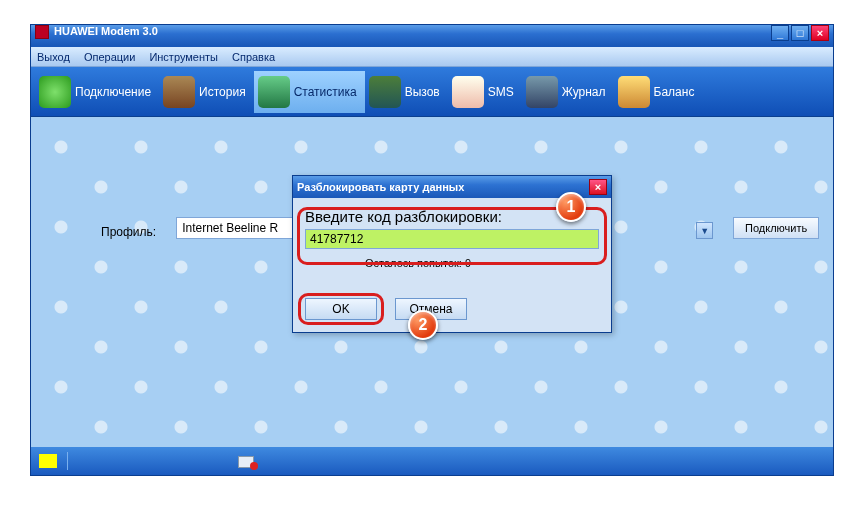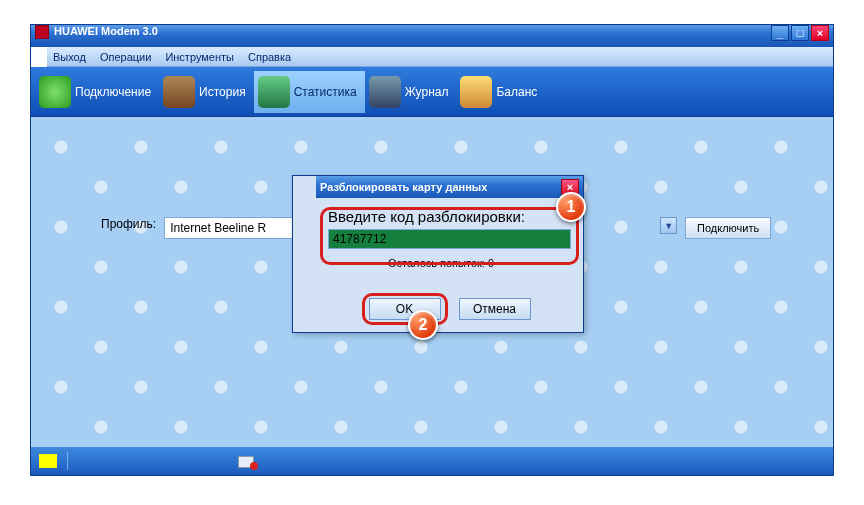--- a/index.html
+++ b/index.html
@@ -41,21 +41,20 @@
     cursor: pointer;
   }
   .win-btn.close { background: linear-gradient(#f47,#d02); border-color:#a01; }
   .menubar {
     height: 20px;
     background: linear-gradient(#d9ecff,#a9c9f0);
     display: flex; align-items: center;
     padding: 0 6px; gap: 14px;
     color: #05296e;
     border-bottom: 1px solid #7fa6d8;
-    margin-left: 16px;
   }
   .menubar span { cursor: pointer; }
   .toolbar {
     height: 50px;
     background: linear-gradient(#2f7bdd,#0f4eb5);
     display: flex; align-items: center;
     padding: 0 4px;
     border-bottom: 1px solid #0b3f8f;
   }
   .tool {
@@ -92,21 +91,21 @@
     position: absolute; inset: 0;
     background:
       radial-gradient(circle at 30px 30px,#d7e9f9 6px,transparent 7px),
       radial-gradient(circle at 70px 70px,#d7e9f9 6px,transparent 7px),
       #a3cdf3;
     background-size: 80px 80px;
     opacity: .95;
   }
   .profile-row {
     position: absolute; left: 70px; top: 100px;
-    display: flex; align-items: flex-start; gap: 8px;
+    display: flex; align-items: flex-end; gap: 20px;
     color: #000;
     font-size: 12px;
   }
   .profile-select {
     width: 300px; height: 22px;
     border: 1px solid #7fa6d8;
     background: #fff;
     display: flex; align-items: center; justify-content: space-between;
     padding: 0 2px 0 5px;
     font-size: 12px;
@@ -137,25 +136,24 @@
   .status-ico { width:18px; height:14px; }
   .status-ico.t { background:#ff0; }
   .status-ico.d { position:relative; }
   .status-ico.d::before{content:"";position:absolute;width:14px;height:10px;background:#e7eef7;border:1px solid #89a;left:0;top:2px;}
   .status-ico.d::after{content:"";position:absolute;width:8px;height:8px;background:#d22;border-radius:50%;right:-2px;bottom:-2px;}
 
   
   .dialog {
     position: absolute;
     left: 292px; top: 175px;
-    width: 292px;
+    width: 320px;
     border: 1px solid #0a3d8f;
     background: #d3e3f5;
     box-shadow: 2px 2px 6px rgba(0,0,0,.25);
-    padding-left: 23px;
   }
   .dlg-title {
     height: 22px;
     background: linear-gradient(#5a9de8,#2d72d2 40%,#1a58b8);
     display: flex; align-items: center;
     color: #fff; font-weight: bold;
     padding: 0 4px;
     font-size: 11px;
   }
   .dlg-title .t { flex:1; }
@@ -165,30 +163,30 @@
     border: 1px solid #901;
     color:#fff; font-weight:bold;
     display:flex;align-items:center;justify-content:center;
     cursor:pointer;
   }
   .dlg-body { padding: 10px 12px 12px; }
   .dlg-label { font-size:15px; margin-bottom:4px; }
   .code-input {
     width: 100%; height: 20px;
     border: 1px solid #7fa6d8;
-    background:#15803d;
+    background:#bef264;
     font-size:12px;
     padding: 0 4px;
     color:#000;
   }
   .input-wrap { position:relative; }
   .red-ring1 { position:absolute; left:-8px; top:-22px; right:-8px; height:58px;
     border:3px solid #d91e1e; border-radius:10px; pointer-events:none; }
   .attempts { margin: 8px 0 12px 60px; font-size:11px; }
-  .dlg-btns { display:flex; justify-content:center; gap:18px;margin-top:29px; }
+  .dlg-btns { display:flex; justify-content:flex-start; gap:18px;margin-top:29px; }
   .dlg-btn {
     width: 72px; height: 22px;
     border: 1px solid #6b97cf;
     background: linear-gradient(#eef6ff,#c6dbf3);
     font-size: 12px; cursor: pointer;
   }
   .ok-wrap { position:relative; }
   .red-ring2 { position:absolute; left:-7px; top:-5px; width:86px; height:32px;
     border:3px solid #d91e1e; border-radius:10px; pointer-events:none; }
 
@@ -231,20 +229,28 @@
       <span class="tool-icon ti-conn"></span>
       <span>Подключение</span>
     </div>
     <div class="tool">
       <span class="tool-icon ti-hist"></span>
       <span>История</span>
     </div>
     <div class="tool active">
       <span class="tool-icon ti-stat"></span>
       <span>Статистика</span>
+    </div>
+    <div class="tool">
+      <span class="tool-icon ti-call"></span>
+      <span>Вызов</span>
+    </div>
+    <div class="tool">
+      <span class="tool-icon ti-sms"></span>
+      <span>SMS</span>
     </div>
     <div class="tool">
       <span class="tool-icon ti-jour"></span>
       <span>Журнал</span>
     </div>
     <div class="tool">
       <span class="tool-icon ti-bal"></span>
       <span>Баланс</span>
     </div>
   </div>

